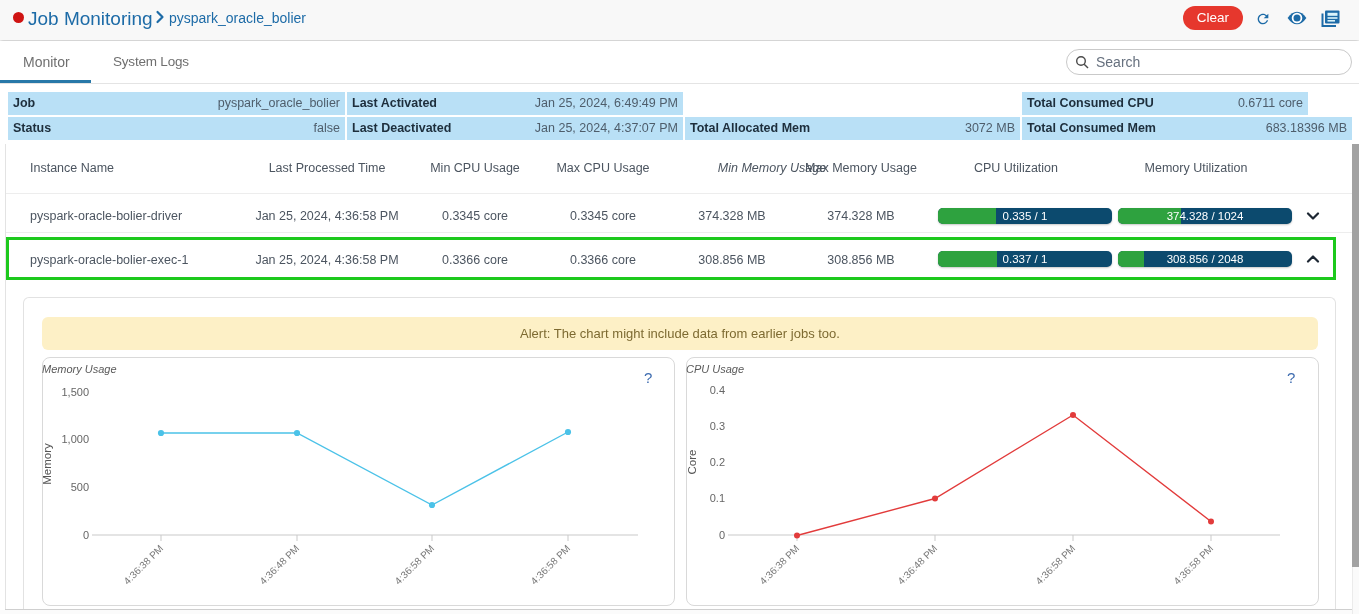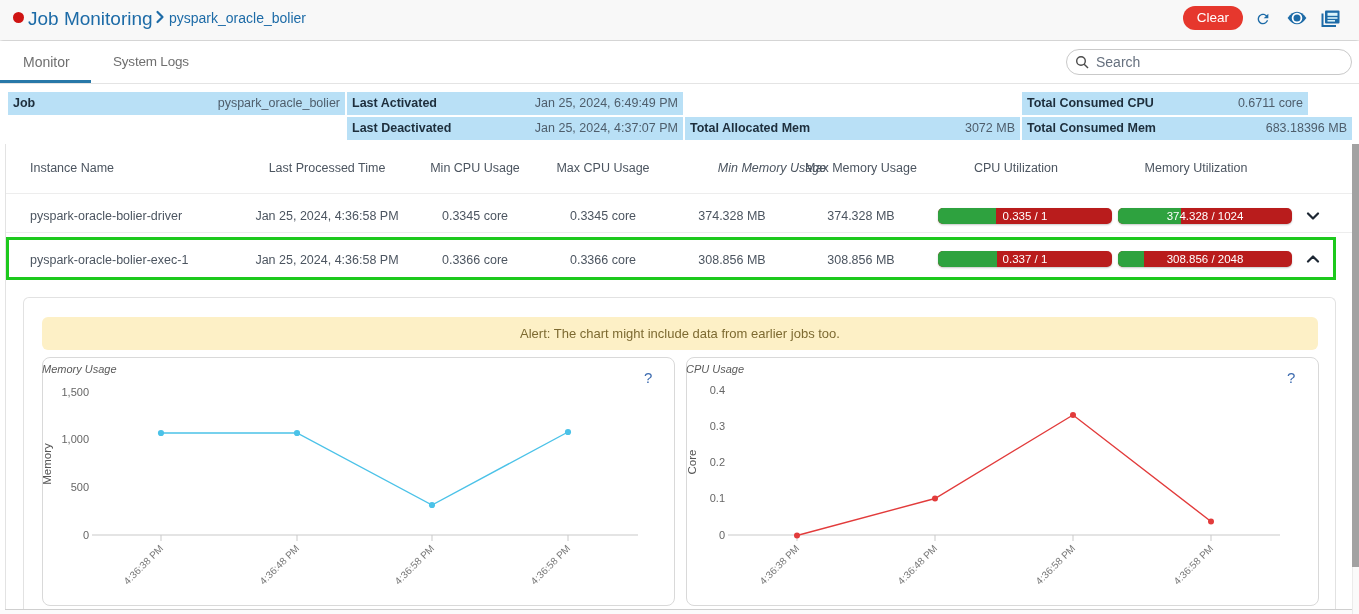--- a/index.html
+++ b/index.html
@@ -26,21 +26,21 @@
 .brow { left:8px; width:1344px; height:23px; }
 .bcell { position:absolute; top:0; height:23px; background:#b9e0f6; }
 .blabel { position:absolute; left:5px; top:4px; font-size:12.5px; font-weight:bold; color:#1d2e3c; }
 .bval { position:absolute; right:5px; top:4px; font-size:12.5px; color:#4e5d6b; }
 
 
 .hcell { position:absolute; top:161px; font-size:12.5px; color:#4c5560; }
 .cell { position:absolute; font-size:12.5px; color:#4c5560; }
 .ctr { transform:translateX(-50%); }
 
-.bar { position:absolute; width:174px; height:16px; background:#b91c1c; border-radius:5px; box-shadow:0 1px 2px rgba(0,0,0,0.22); overflow:hidden; }
+.bar { position:absolute; width:174px; height:16px; background:#0c4a6e; border-radius:5px; box-shadow:0 1px 2px rgba(0,0,0,0.22); overflow:hidden; }
 .barfill { position:absolute; left:0; top:0; height:16px; background:#2ea23f; }
 .bartxt { position:absolute; width:100%; text-align:center; top:1.5px; font-size:11.5px; color:#fff; }
 
 #greenbox { left:6px; top:237px; width:1330px; height:43px; border:3px solid #1dc91d; background:#fff; }
 
 
 #leftline { left:5px; top:144px; width:1px; height:465px; background:#e3e3e3; }
 #bottomline { left:5px; top:609px; width:1347px; height:1px; background:#cfcfcf; }
 .rowline { position:absolute; left:6px; width:1346px; height:1px; background:#ededed; }
 
@@ -105,20 +105,24 @@
   <div class="bcell" style="left:339px;width:336px;">
       <div class="blabel">Last Activated</div>
       <div class="bval">Jan 25, 2024, 6:49:49 PM</div>
     </div>
   <div class="bcell" style="left:1014px;width:286px;">
       <div class="blabel">Total Consumed CPU</div>
       <div class="bval">0.6711 core</div>
     </div>
 </div>
 <div class="abs brow" style="top:117px;" id="brow2">
+  <div class="bcell" style="left:0px;width:337px;">
+      <div class="blabel">Status</div>
+      <div class="bval">false</div>
+    </div>
   <div class="bcell" style="left:339px;width:336px;">
       <div class="blabel">Last Deactivated</div>
       <div class="bval">Jan 25, 2024, 4:37:07 PM</div>
     </div>
   <div class="bcell" style="left:677px;width:335px;">
       <div class="blabel">Total Allocated Mem</div>
       <div class="bval">3072 MB</div>
     </div>
   <div class="bcell" style="left:1014px;width:330px;">
       <div class="blabel">Total Consumed Mem</div>

